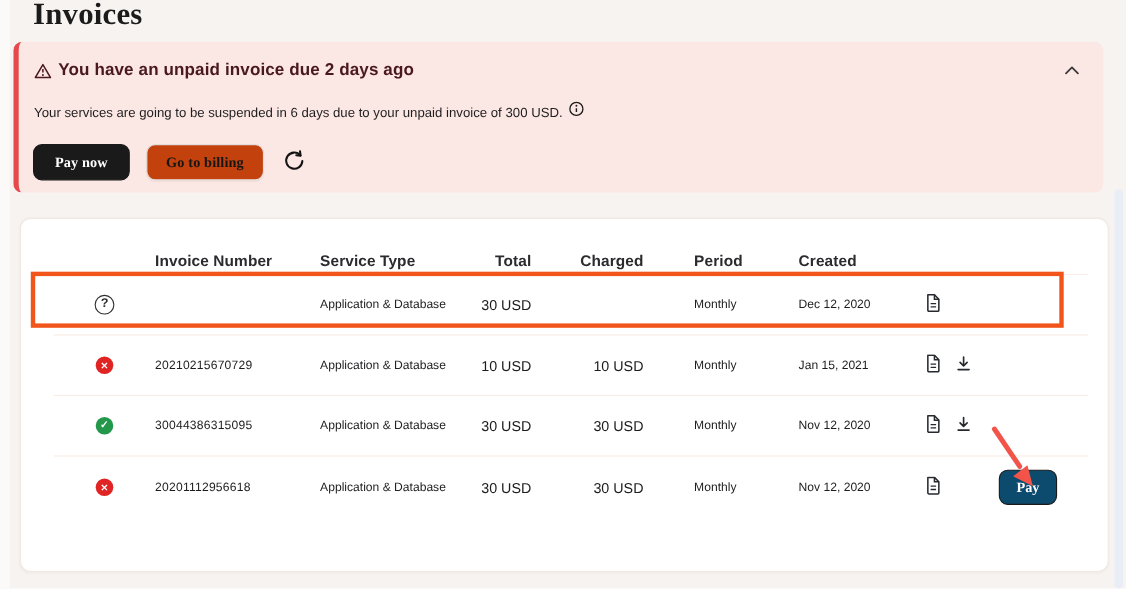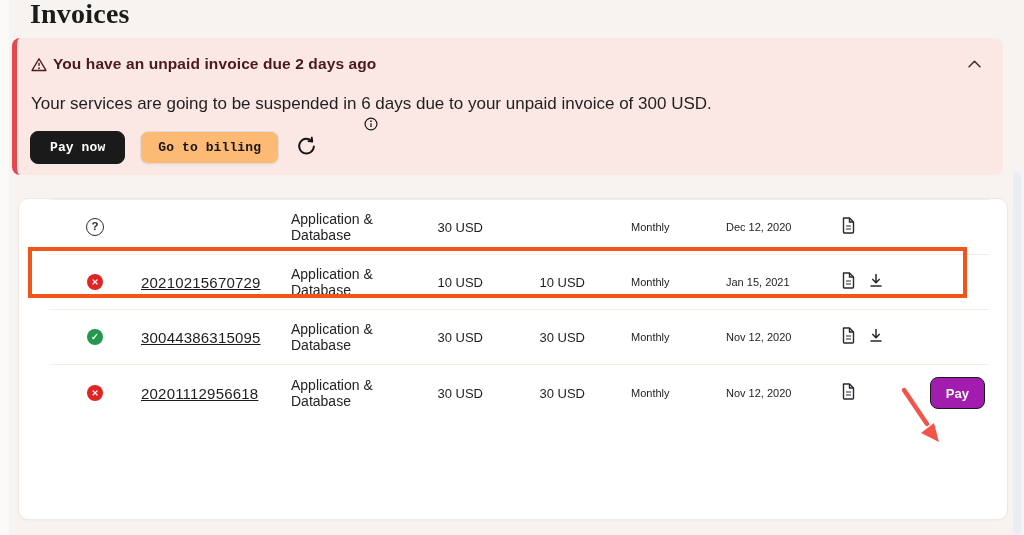--- a/index.html
+++ b/index.html
@@ -30,68 +30,68 @@
     font-size:15.5px; font-weight:bold; color:#4a191f; letter-spacing:0.1px;
   }
   .warn-icon { display:inline-flex; color:#4a191f; margin-top:1px; }
   .alert-collapse {
     position:absolute; right:16px; top:14px; width:26px; height:22px;
     background:transparent; border:none; cursor:pointer;
     display:flex; align-items:center; justify-content:center;
   }
   .alert-body {
     position:absolute; left:14px; top:56px;
-    font-size:17px; color:#1f1f1f;
-    display:flex; align-items:center; gap:5px;flex-direction:column;
+    font-size:12px; color:#1f1f1f;
+    display:flex; align-items:center; gap:5px;
   }
   .info-btn { display:inline-flex; background:none; border:none; cursor:pointer; padding:0; margin-top:-2px; }
   .alert-actions {
     position:absolute; left:13px; top:93px;
     display:flex; align-items:center; gap:15px;
   }
   .btn {
     height:33px; border-radius:8px; font-size:13px; font-weight:bold;
-    font-family:Liberation Mono, monospace; cursor:pointer; letter-spacing:0.1px;
+    font-family:Liberation Serif, serif; cursor:pointer; letter-spacing:0.1px;
   }
   .btn-dark { background:#1a1a1a; color:#ffffff; border:1px solid #1a1a1a; padding:0 19px; }
-  .btn-light { background:#fdba74; color:#161616; border:1px solid #e2dcda; padding:0 17px; box-shadow:0 1px 1px rgba(0,0,0,0.04); }
+  .btn-light { background:#c2410c; color:#161616; border:1px solid #e2dcda; padding:0 17px; box-shadow:0 1px 1px rgba(0,0,0,0.04); }
   .refresh-btn { background:none; border:none; cursor:pointer; display:flex; align-items:center; padding:2px; }
   
   .card {
     position:absolute; left:18px; top:198px; width:990px; height:322px;
     background:#ffffff; border:1px solid #f0e8e2; border-radius:10px;
     box-shadow:0 1px 2px rgba(80,60,40,0.03);
   }
   .grid-row {
     display:grid;
     grid-template-columns:92px 150px 145px 47px 102px 116px 115px 1fr;
     align-items:center;
     margin:0 18px 0 30px;
   }
   .thead { padding-top:25px; height:50px; font-size:14px; font-weight:bold; color:#2b2b2e; letter-spacing:0.1px; }
   .trow { height:55px; border-top:1px solid #f7ece6; font-size:13px; }
   .trow-highlighted { height:57px; }
   .c-right { text-align:right; }
   .c-pad46 { padding-left:46px; }
   .c-pad25 { padding-left:25px; }
-  .cell-invoice { font-size:15px; letter-spacing:0.2px;text-decoration:underline; }
-  .cell-service { font-size:14px; color:#232326; }
+  .cell-invoice { font-size:11px; letter-spacing:0.2px; }
+  .cell-service { font-size:11px; color:#232326; }
   .cell-amount { font-size:13px; }
   .cell-period, .cell-created { font-size:11px; }
   .actions { display:flex; align-items:center; gap:13px; padding-left:25px; }
   .icon-btn { background:none; border:none; cursor:pointer; display:inline-flex; padding:0; }
   .status { width:16px; height:16px; border-radius:50%; margin:0 auto; display:flex; align-items:center; justify-content:center; color:#fff; font-size:8.5px; font-weight:bold; line-height:1; }
   .status-failed { background:#e02424; }
   .status-paid { background:#23984a; font-size:9.5px; }
   .status-unknown { width:18px; height:18px; background:transparent; border:1.6px solid #2e2e31; color:#2e2e31; font-size:11.5px; font-weight:bold; }
   .pay-btn {
-    margin-left:auto; margin-right:4px;
+    margin-left:auto; margin-right:28px;
     height:32px; padding:0 15px; border-radius:8px;
-    background:#a21caf; color:#fff; border:1px solid #1a1a1a;
-    font-size:13px; font-weight:bold; cursor:pointer;
+    background:#0c4a6e; color:#fff; border:1px solid #1a1a1a;
+    font-size:13px; font-weight:bold; cursor:pointer;font-family:Liberation Serif, serif;
   }
   .highlight-box {
     position:absolute; left:28px; top:247px; width:939px; height:51px;
     border:4px solid #f1551c; pointer-events:none;
   }
   .anno-arrow { position:absolute; left:898px; top:386px; pointer-events:none; }
   .scrollbar { position:absolute; left:1013px; top:172px; width:8px; height:363px; background:#e9eef6; border-radius:4px; }
 </style>
 </head>
 <body>
@@ -139,20 +139,30 @@
           <svg width="21" height="21" viewBox="0 0 20 20">
               <path d="M15.3 5.0 A7 7 0 1 0 17 10" fill="none" stroke="#141414" stroke-width="1.8" stroke-linecap="round"></path>
               <path d="M15.0 1.5 L15.5 5.2 L11.8 4.9" fill="none" stroke="#141414" stroke-width="1.8" stroke-linecap="round" stroke-linejoin="round"></path>
             </svg>
         </span>
       </button>
     </div>
   </section>
 
   <section class="card">
+    <div class="grid-row thead">
+      <div></div>
+      <div>Invoice Number</div>
+      <div>Service Type</div>
+      <div class="c-right">Total</div>
+      <div class="c-right">Charged</div>
+      <div class="c-pad46">Period</div>
+      <div class="c-pad25">Created</div>
+      <div></div>
+    </div>
 
     <div class="grid-row trow">
       <div>
           <span class="status status-unknown">?</span>
         </div>
       <div class="cell-invoice"></div>
       <div class="cell-service">Application &amp; Database</div>
       <div class="c-right cell-amount">30 USD</div>
       <div class="c-right cell-amount"></div>
       <div class="c-pad46 cell-period">Monthly</div>

